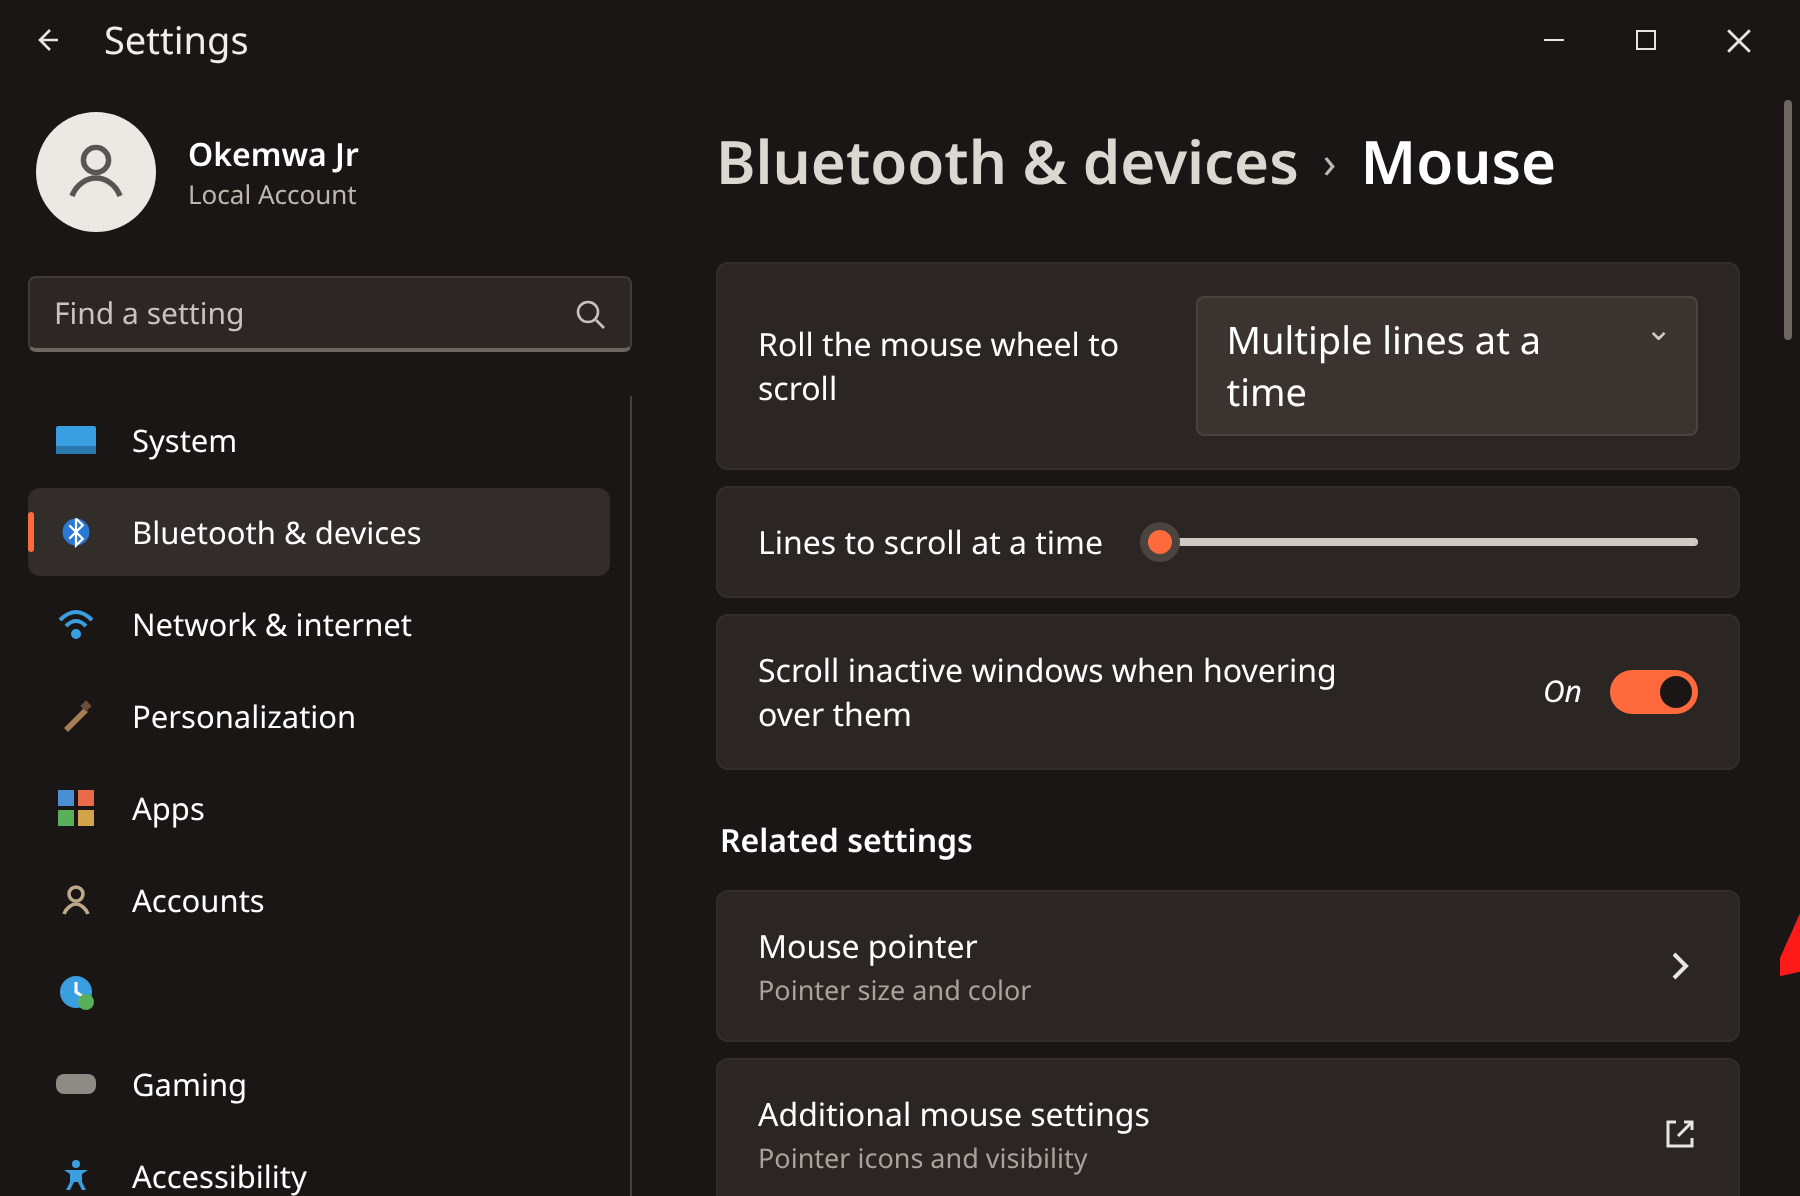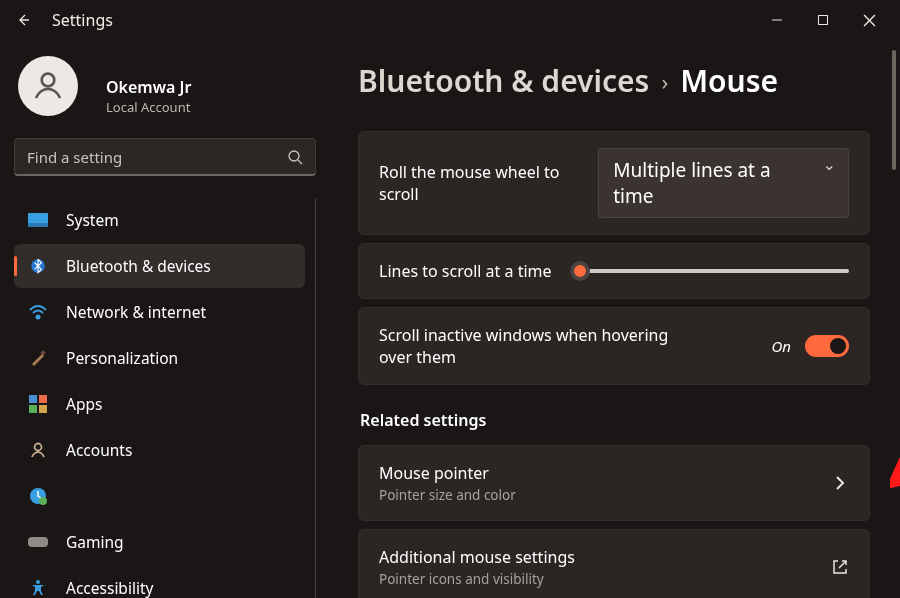--- a/index.html
+++ b/index.html
@@ -18,35 +18,35 @@
     align-items: center;
     padding: 0 8px;
   }
   .back-btn {
     width: 30px; height: 30px;
     display: flex; align-items: center; justify-content: center;
     color: #e8e6e3;
     cursor: pointer;
     border-radius: 4px;
   }
-  .app-title { margin-left: 14px; font-size: 16px; color: #f0eeea; }
+  .app-title { margin-left: 14px; font-size: 19px; color: #f0eeea; }
   .win-controls { margin-left: auto; display: flex; }
   .win-btn {
     width: 46px; height: 32px;
     display: flex; align-items: center; justify-content: center;
     color: #e8e6e3;
   }
   
   .main { display: flex; height: calc(598px - 40px); }
   .sidebar {
     width: 330px;
     padding: 16px 14px 0 14px;
     display: flex; flex-direction: column;
   }
-  .user-block { display: flex; align-items: flex-end; margin-bottom: 22px; padding-left: 4px; gap: 12px;}
+  .user-block { display: flex; align-items: center; margin-bottom: 22px; padding-left: 4px;}
   .avatar {
     width: 60px; height: 60px; border-radius: 50%;
     background: #ece9e5;
     display: flex; align-items: center; justify-content: center;
     color: #5a5552;
     margin-right: 16px;
   }
   .avatar svg { width: 36px; height: 36px; }
   .user-name { font-size: 16px; font-weight: 600; color: #fff; }
   .user-sub { font-size: 13px; color: #bdb7af; }

